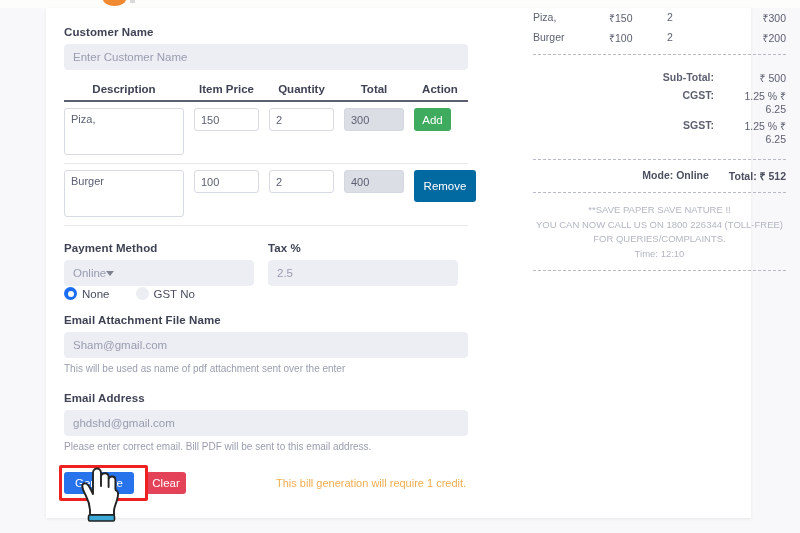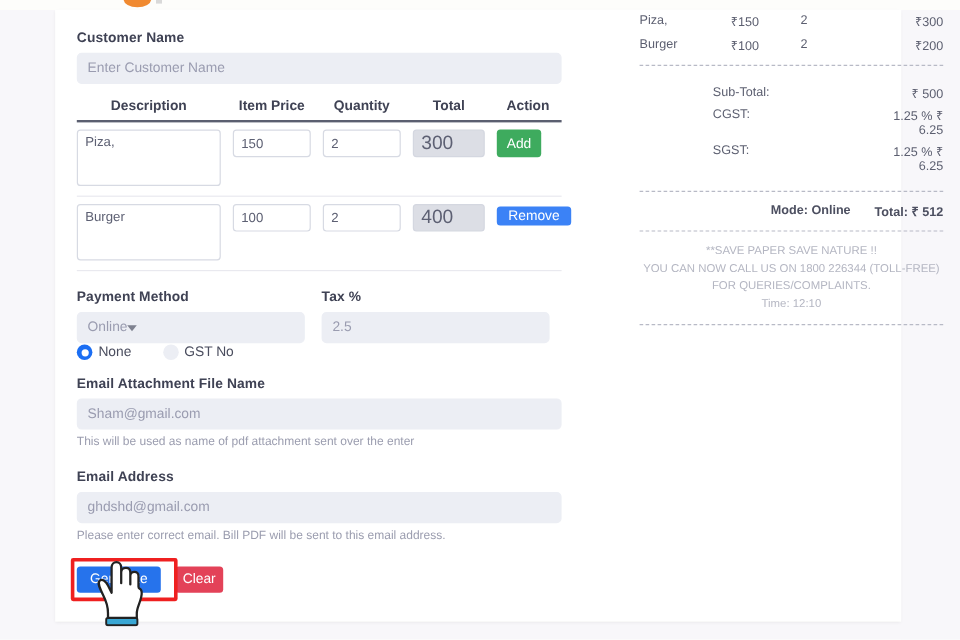--- a/index.html
+++ b/index.html
@@ -91,31 +91,31 @@
     font-family: "Liberation Sans", sans-serif;
     position: relative; overflow: hidden;
   }
   .num-input {
     height: 23px; border: 1px solid #d7dae3; border-radius: 3px;
     background: #fff; font-size: 11px; color: #5d6073;
     padding: 0 6px; display: flex; align-items: center;
   }
   .num-readonly {
     height: 23px; border: 1px solid #d4d7e0; border-radius: 3px;
-    background: #dcdee5; font-size: 16px; color: #5d6073;
+    background: #dcdee5; font-size: 11px; color: #5d6073;
     padding: 0 6px; display: flex; align-items: center;
   }
   .btn {
     border: none; border-radius: 3px; color: #fff;
     font-size: 11.5px; font-family: "Liberation Sans", sans-serif;
     cursor: pointer; height: 23px; padding: 0 9px;
     display: inline-flex; align-items: center; justify-content: center;
   }
   .btn-add    { background: #3eab5e; width: 37px; }
-  .btn-remove { background: #3b82f6; width: 62px; height: 16px; }
+  .btn-remove { background: #0369a1; width: 62px; height: 32px; }
 
   
   #pay-row { display: flex; margin-top: 16px; }
   #pay-col  { width: 190px; }
   #tax-col  { width: 190px; margin-left: 14px; }
   .select-input {
     width: 100%; height: 26px; background: #eceef4;
     border: 1px solid #eceef4; border-radius: 4px;
     padding: 0 8px; font-size: 11.5px; color: #9a9cb0;
     display: flex; align-items: center; 
@@ -169,21 +169,21 @@
   .r-price { width: 58px; }
   .r-qty   { width: 58px; }
   .r-tot   { width: 61px; text-align: right; }
   .dashed {
     border-top: 1px dashed #b8bac6; margin: 6px 0;
   }
   .r-tot-row {
     display: flex; justify-content: flex-end; font-size: 10.5px;
     color: #5c5f70; padding: 2px 0;
   }
-  .r-tot-label { width: 120px; text-align: left; margin-right: 10px; }
+  .r-tot-label { width: 120px; text-align: right; margin-right: 10px; font-weight: bold; }
   .r-tot-val   { width: 62px; text-align: right; }
   .r-mode-row {
     display: flex; justify-content: flex-end; font-size: 10.5px;
     font-weight: bold; color: #4c4f60; padding: 3px 0;
   }
   .r-mode-row span + span { margin-left: 20px; }
   .r-footer {
     text-align: center; font-size: 9.5px; color: #b4b6c2;
     line-height: 1.55; padding: 4px 2px 2px 2px;
   }
@@ -273,20 +273,21 @@
       <div class="spacer-18"></div>
 
       <div class="field-label">Email Address</div>
       <div class="text-input">ghdshd@gmail.com</div>
       <div class="help-text">Please enter correct email. Bill PDF will be sent to this email address.</div>
 
       <div id="action-row">
         <div class="btn btn-generate">Generate</div>
         <div class="btn btn-clear">Clear</div>
         <div id="gen-highlight"></div>
+        <div id="credit-note">This bill generation will require 1 credit.</div>
       </div>
     </div>
 
     <div id="receipt">
 
       <div class="r-line-row">
         <span class="r-name">Piza,</span>
         <span class="r-price">₹150</span>
         <span class="r-qty">2</span>
         <span class="r-tot">₹300</span>

